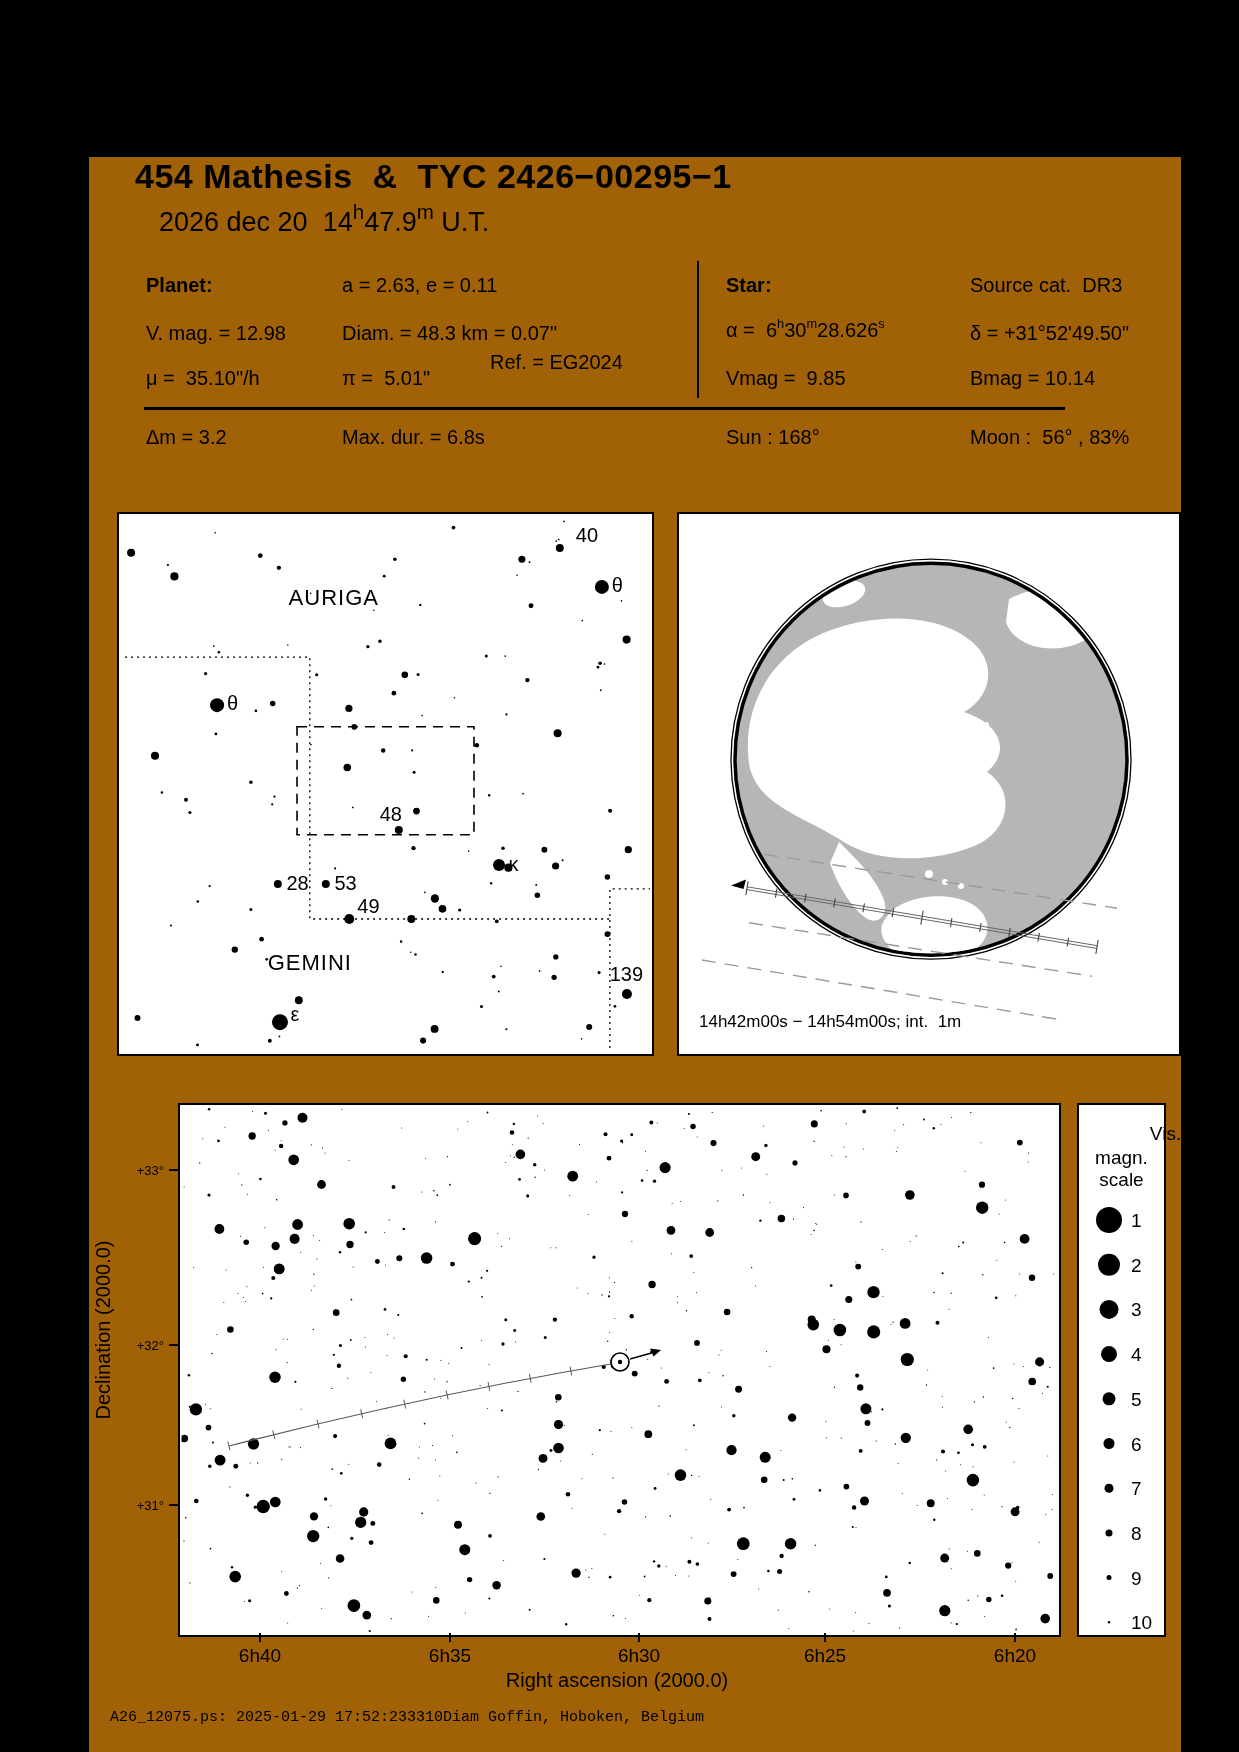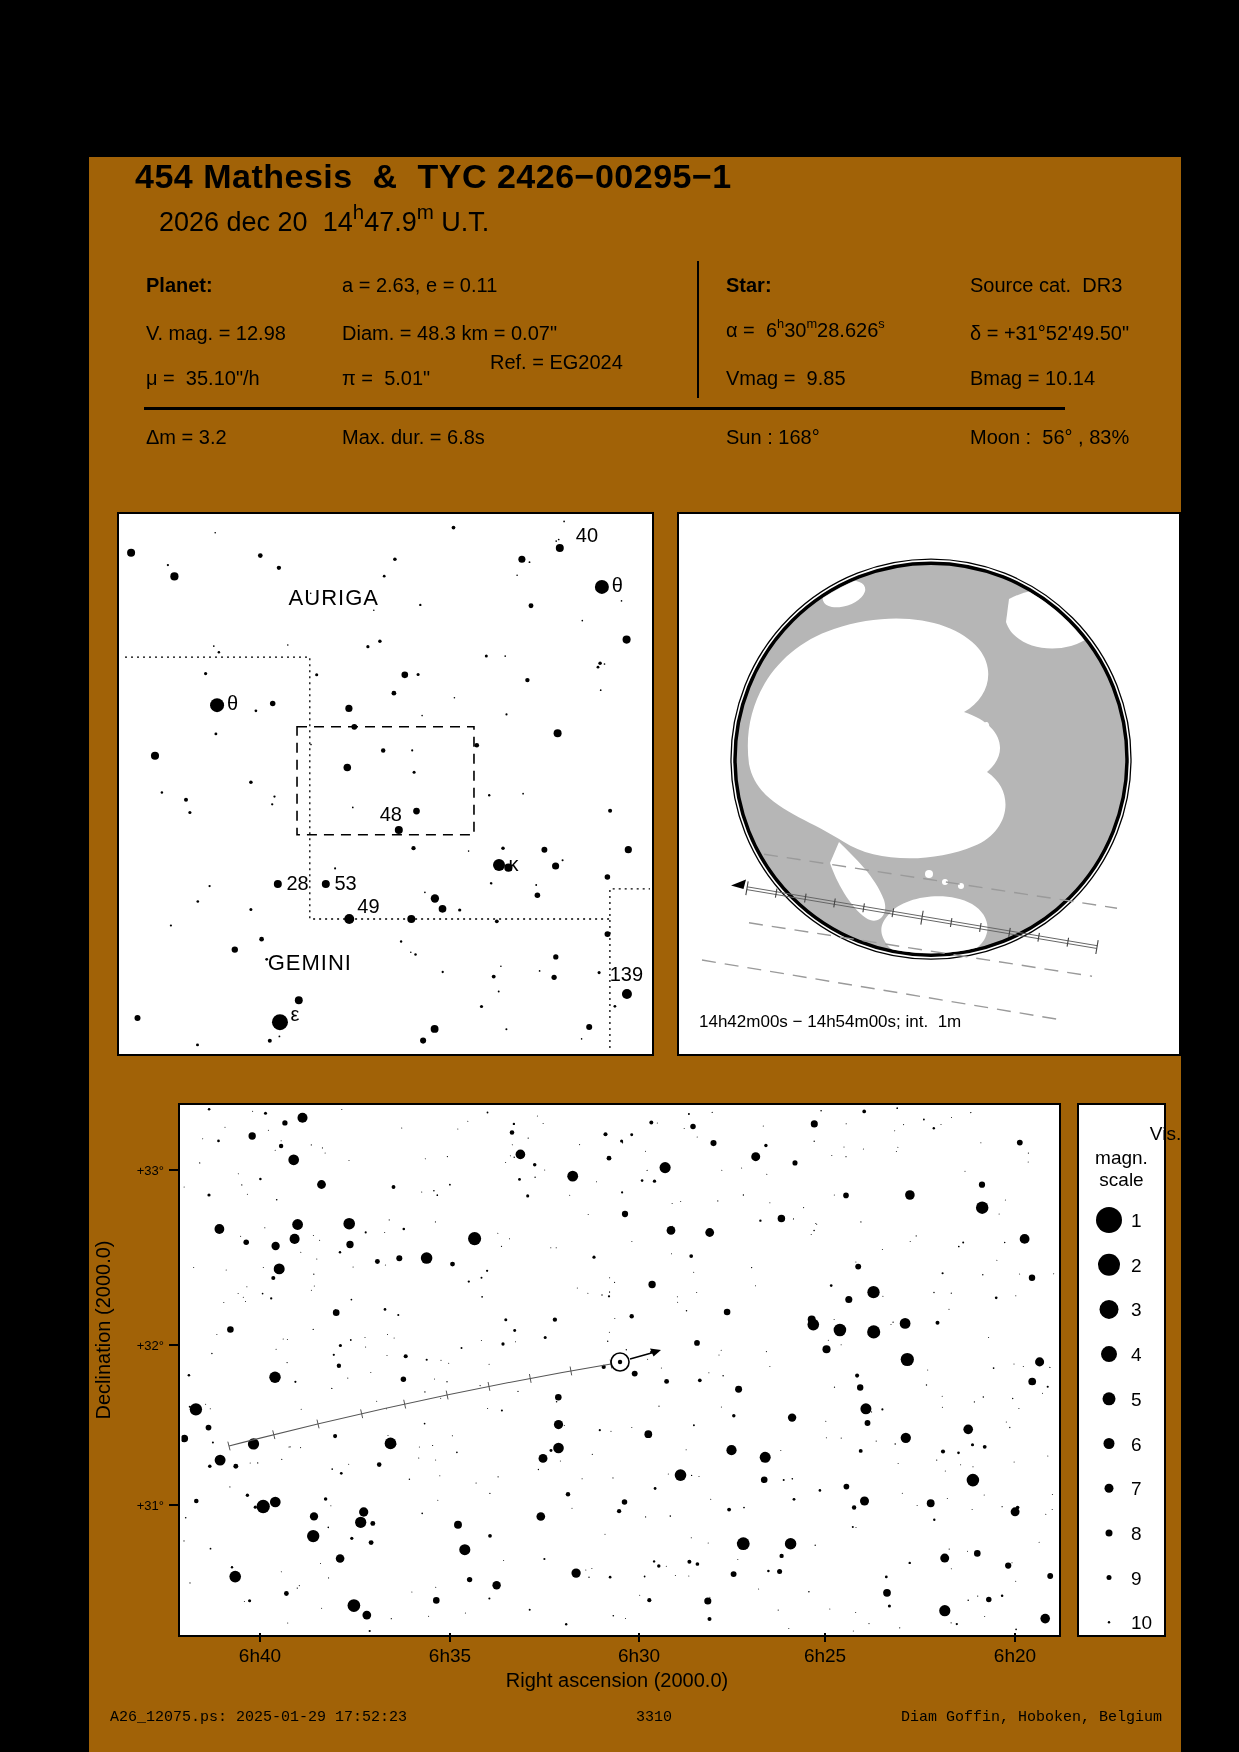--- a/index.html
+++ b/index.html
@@ -21,21 +21,21 @@
   #detail-box{left:89px;top:946px;width:879px;height:530px;}
   #legend-box{left:988px;top:946px;width:85px;height:530px;}
   svg{display:block;}
   .caption{position:absolute;left:20px;top:498px;font-size:17px;white-space:pre;}
   .ylab{position:absolute;left:14px;top:1173px;transform:translate(-50%,-50%) rotate(-90deg);
         font-size:20px;white-space:nowrap;}
   .xlab{position:absolute;left:528px;top:1512px;transform:translateX(-50%);font-size:20px;white-space:pre;}
   .ytick-label{position:absolute;font-size:13px;transform:translate(-100%,-50%);white-space:pre;}
   .xtick-label{position:absolute;font-size:19px;transform:translateX(-50%);white-space:pre;}
   .tickmark{position:absolute;background:#000;}
-  .footer{position:absolute;left:21px;top:1552px;width:1052px;display:flex;justify-content:space-between;
+  .footer{position:absolute;left:21px;top:1552px;width:1052px;display:flex;
           font-family:"Liberation Mono", monospace;font-size:15px;white-space:pre;}
   .legend-title{position:absolute;width:100%;text-align:center;font-size:19px;}
 </style>
 </head>
 <body>
 
 <div class="canvas">
   <div class="page">
 
     <div class="title">454 Mathesis  &amp;  TYC 2426−00295−1</div>

